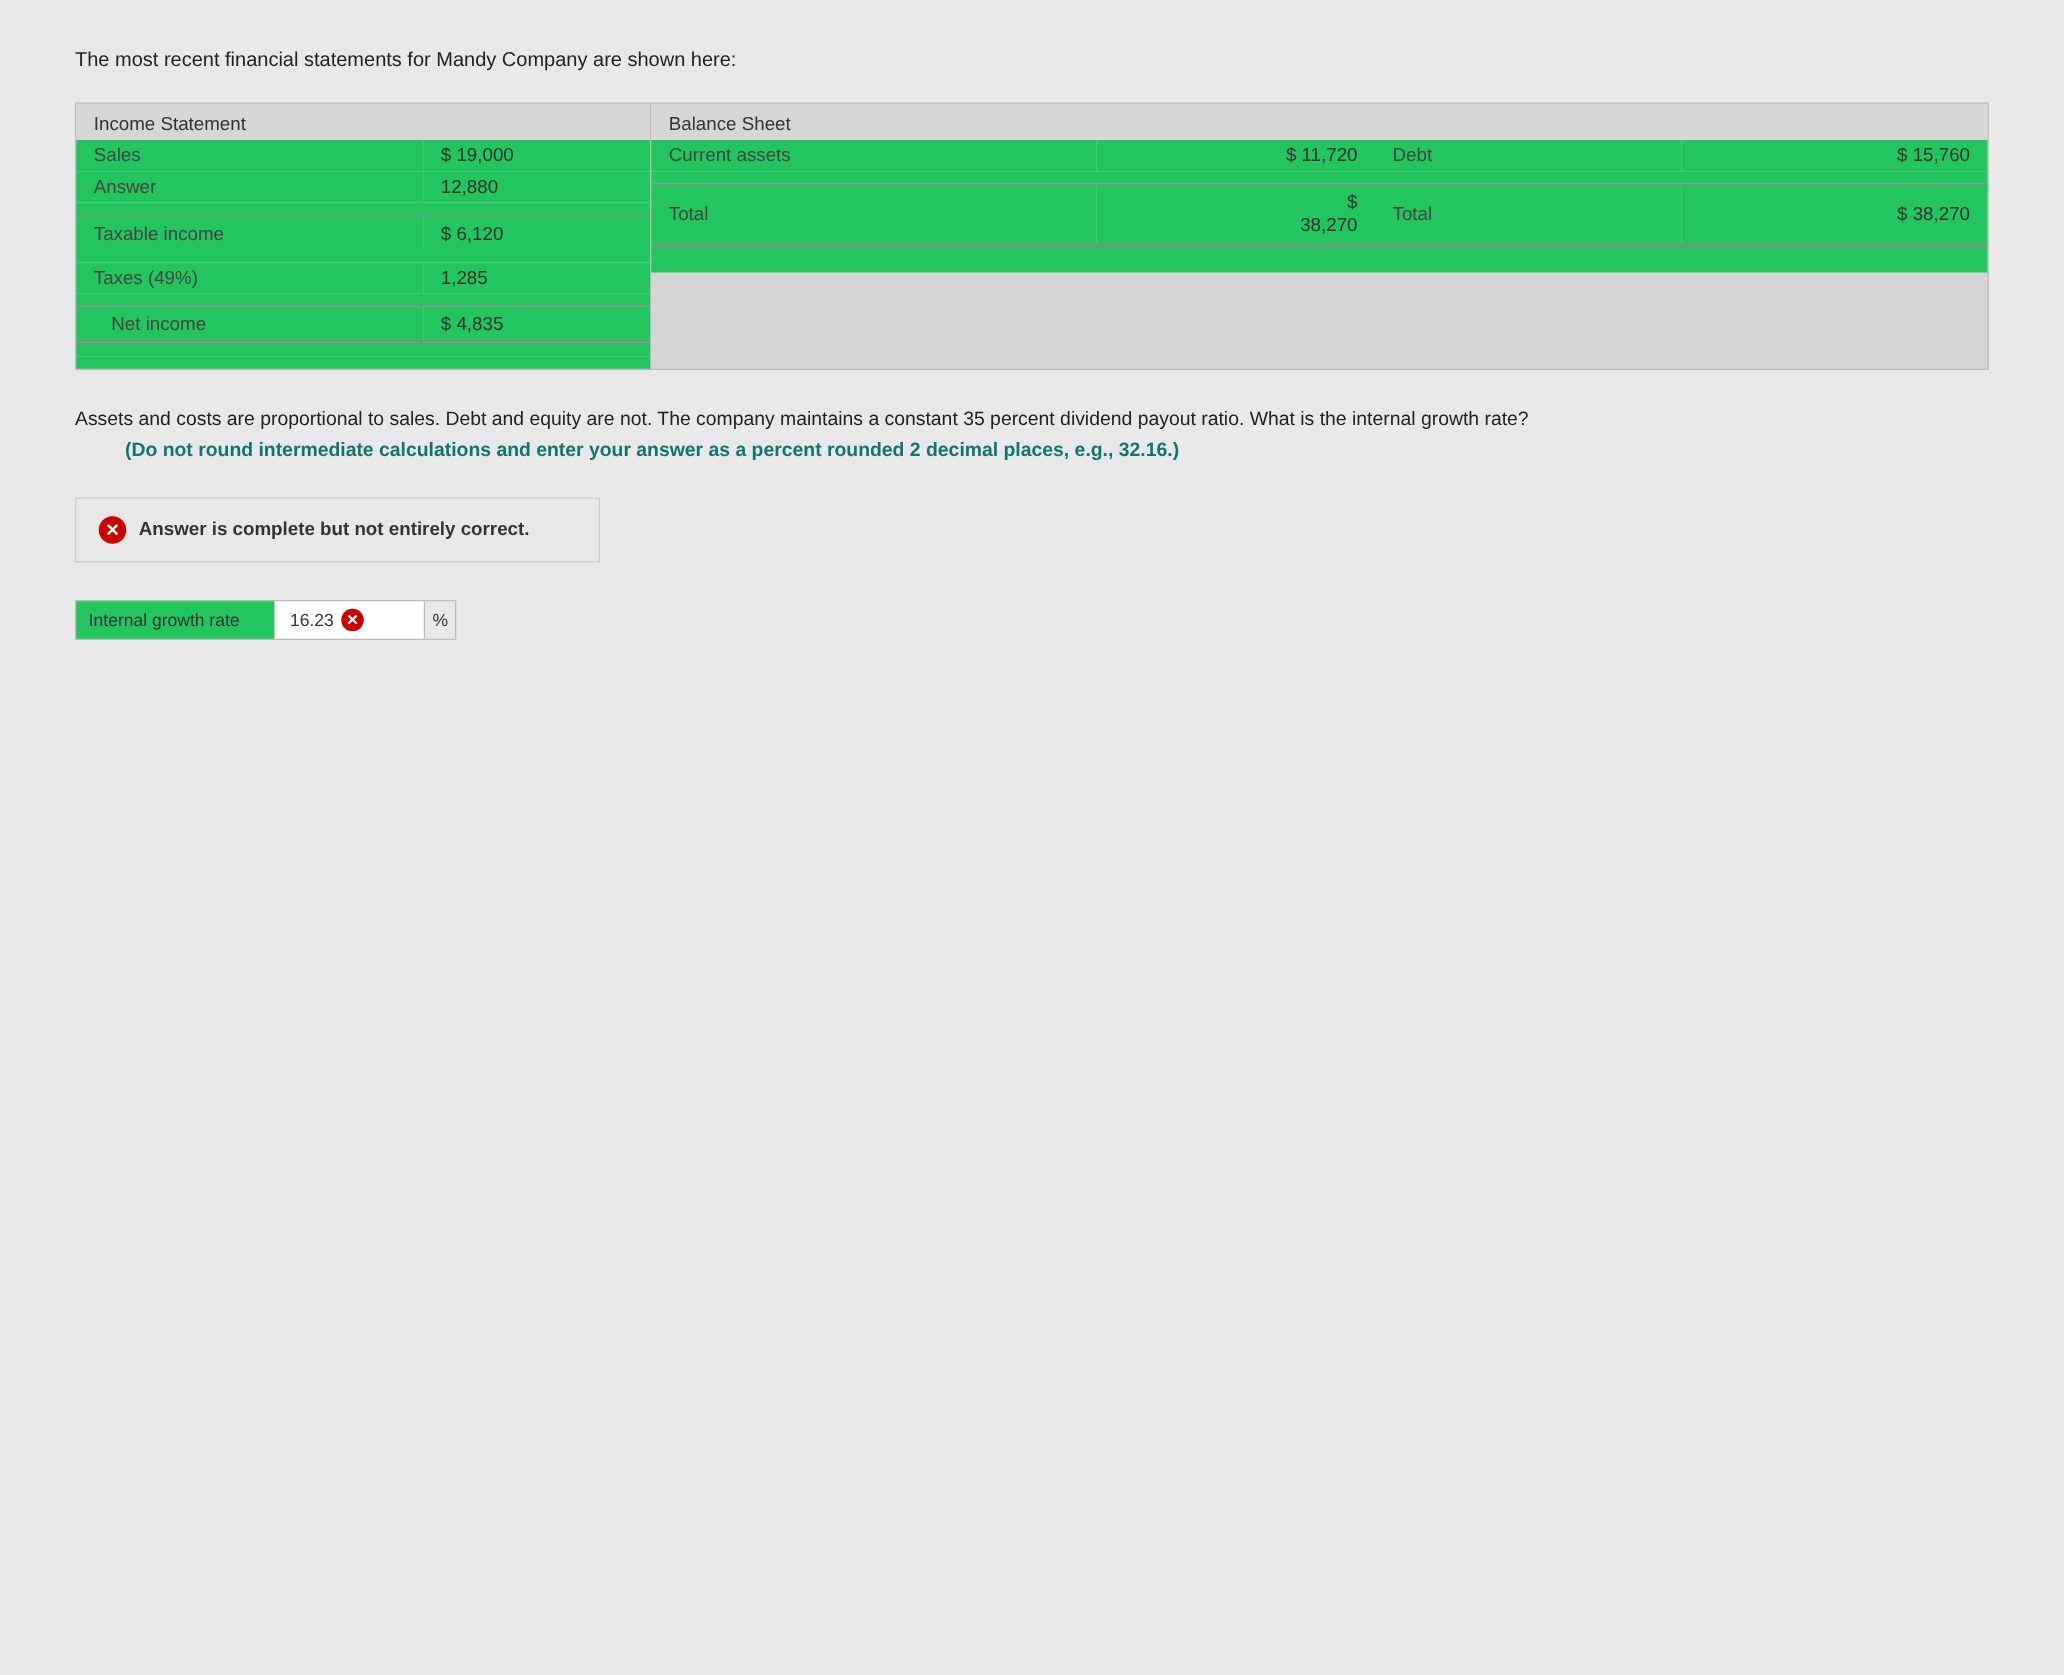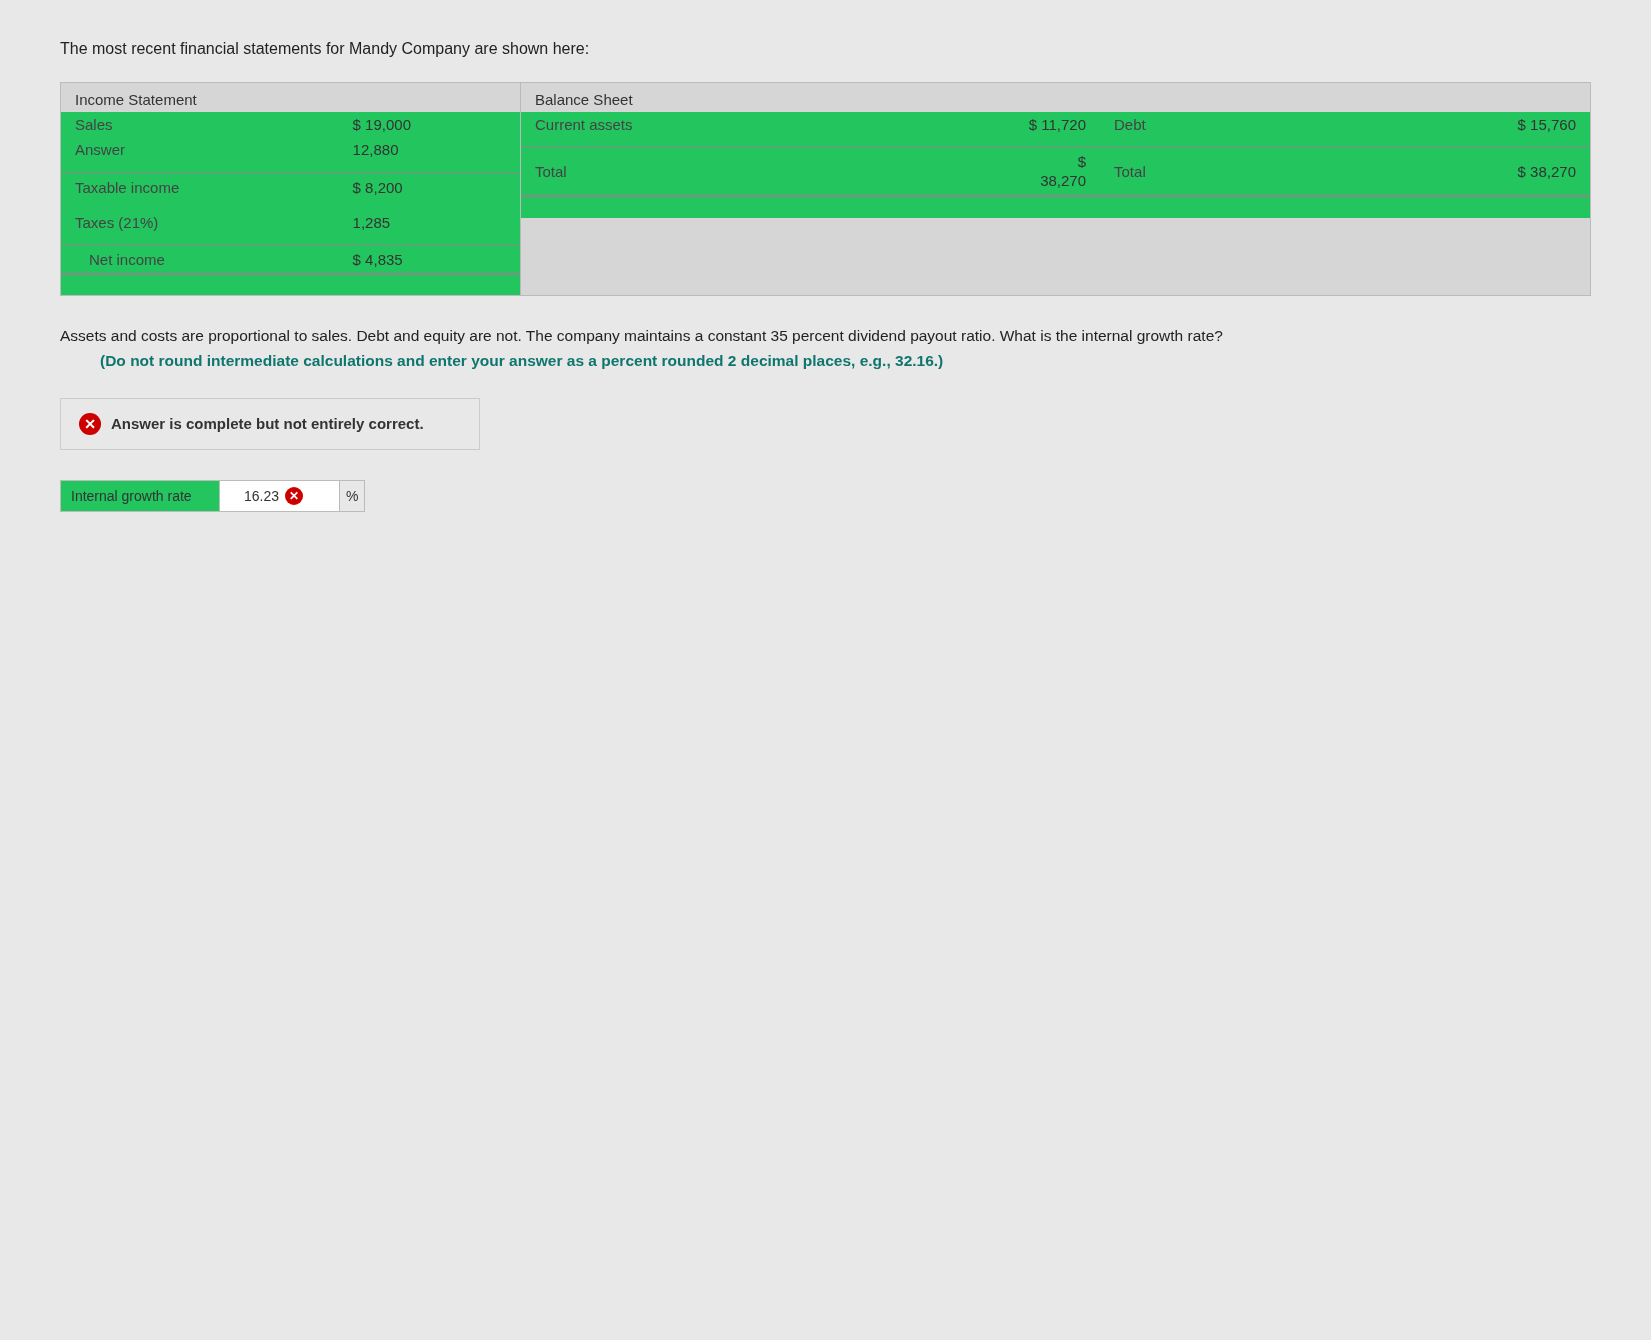--- a/index.html
+++ b/index.html
@@ -163,21 +163,21 @@
       align-items: center;
     }
 
     .input-value-box {
       display: flex;
       align-items: center;
       border: 1px solid #bbb;
       border-left: none;
       background: white;
       height: 32px;
-      padding: 0 24px;
+      padding: 0 12px;
       gap: 6px;
       min-width: 120px;
     }
 
     .input-value {
       font-size: 14px;
       color: #333;
     }
 
     .error-icon-small {
@@ -240,27 +240,27 @@
           </tr>
           <tr>
             <td class="row-label">Answer</td>
             <td class="row-value">12,880</td>
           </tr>
           <tr class="spacer-row">
               <td colspan="2"></td>
             </tr>
           <tr class="divider-row">
             <td class="row-label">Taxable income</td>
-            <td class="row-value">$ 8,200</td>
+            <td class="row-value">$ 6,120</td>
           </tr>
           <tr class="spacer-row">
               <td colspan="2"></td>
             </tr>
           <tr>
-            <td class="row-label">Taxes (21%)</td>
+            <td class="row-label">Taxes (49%)</td>
             <td class="row-value">1,285</td>
           </tr>
           <tr class="spacer-row">
               <td colspan="2"></td>
             </tr>
           <tr class="divider-row">
             <td class="row-label" style="padding-left:28px;">Net income</td>
             <td class="row-value">$ 4,835</td>
           </tr>
           <tr class="double-divider-row">

